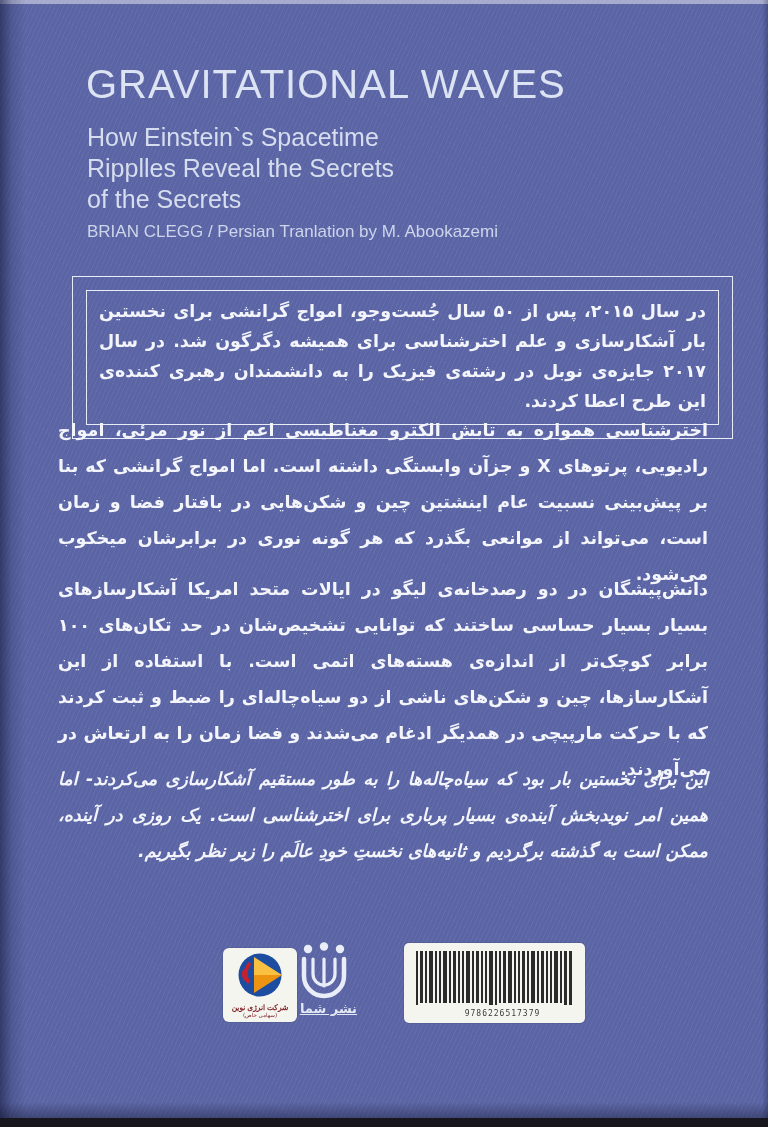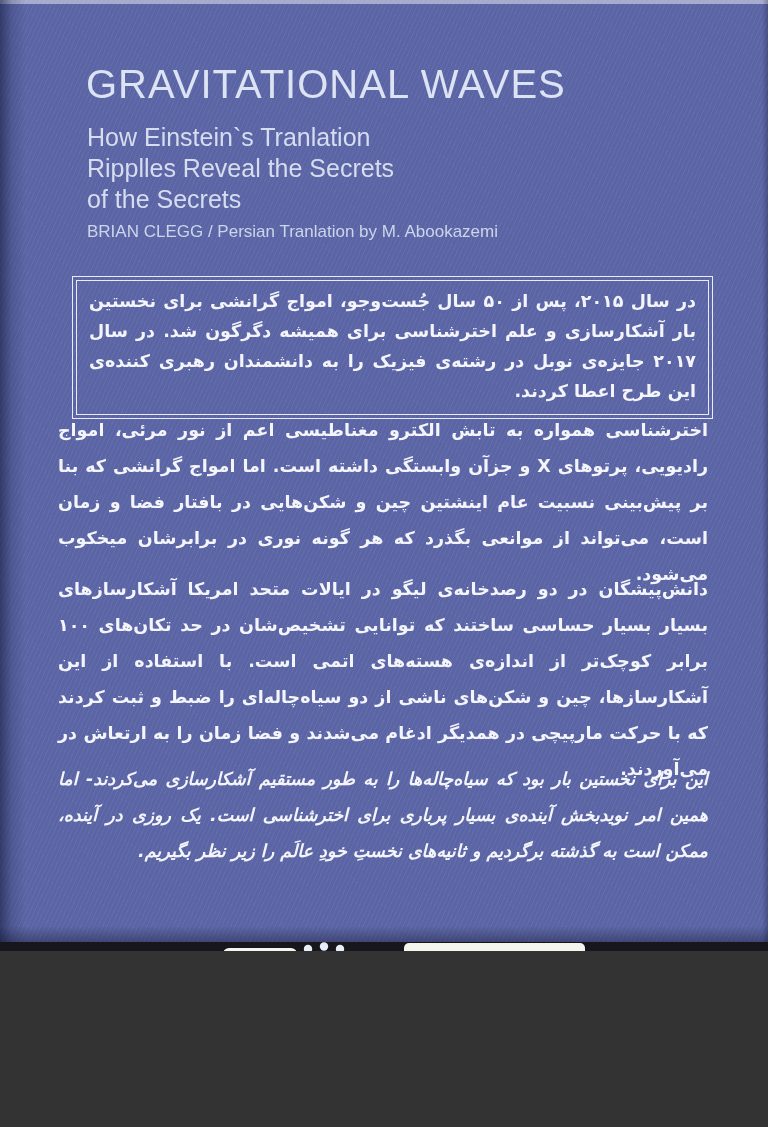--- a/index.html
+++ b/index.html
@@ -2,21 +2,21 @@
 <html lang="fa" style="--bg: #5b65a5; --text-light: #dce3f2; --fa-text: #f3f5fb; --box-border: #e9ecf7; --logo-blue: #1d4da1; --logo-yellow: #f6ae1e; --logo-red: #c8202a; --paper: #f5f5f0; --bottom: #16161c;"><head>
 <meta charset="utf-8">
 <style>
   :root{
     --bg:#5b65a5; --spine:#141c42; --text-light:#dce3f2; --fa-text:#f3f5fb;
     --box-border:#e9ecf7; --logo-blue:#1d4da1; --logo-yellow:#f6ae1e;
     --logo-red:#c8202a; --paper:#f5f5f0; --bottom:#16161c;
   }
   html,body{margin:0;padding:0;background:#333;}
   .page{
-    position:relative; width:768px; height:951px; margin:0 auto;
+    position:relative; width:768px; height:1127px; margin:0 auto;
     background:var(--bg);
     background-image:
       repeating-linear-gradient(115deg, rgba(255,255,255,.05) 0px, rgba(255,255,255,.05) 1px, rgba(0,0,0,0) 1px, rgba(0,0,0,0) 4px);
     overflow:hidden;
     font-family:"Liberation Sans", sans-serif;
   }
   
   .edge-top{position:absolute;top:0;left:0;right:0;height:4px;background:rgba(228,230,240,.55);}
   .edge-spine{position:absolute;top:0;bottom:0;left:0;width:26px;
     background:linear-gradient(to right, rgba(16,22,56,.55), rgba(16,22,56,.18) 45%, rgba(16,22,56,0));}
@@ -26,21 +26,21 @@
 
   
   .title{position:absolute;left:86px;top:62px;margin:0;color:var(--text-light);
     font-size:40px;font-weight:400;letter-spacing:1px;white-space:nowrap;}
   .subtitle{position:absolute;left:87px;top:122px;color:#d6ddee;font-size:25px;line-height:31px;font-weight:400;}
   .author{position:absolute;left:87px;top:222px;color:#ccd5ea;font-size:17px;font-weight:400;white-space:nowrap;}
 
   
   .fa{direction:rtl;unicode-bidi:isolate;font-family:"DejaVu Sans", sans-serif;font-weight:700;
       color:var(--fa-text);text-align:justify;}
-  .intro-box{position:absolute;left:72px;top:276px;width:633px;border:1.5px solid var(--box-border);padding:3px;}
+  .intro-box{position:absolute;left:72px;top:276px;width:633px;border:1.5px solid var(--box-border);padding:13px;}
   .intro-box-inner{border:1px solid var(--box-border);padding:5px 12px 8px 12px;}
   .intro-box .fa{font-size:17.5px;line-height:30px;}
   .para{position:absolute;left:58px;width:650px;font-size:17.5px;line-height:36px;}
   .para-1{top:412px;}
   .para-2{top:571px;}
   .para-3{top:761px;font-style:italic;}
 
   
   .energy-logo{position:absolute;left:223px;top:948px;width:74px;height:74px;background:var(--paper);
     border-radius:6px;box-shadow:0 0 0 1px rgba(0,0,20,.08);}
@@ -63,21 +63,21 @@
 <div class="page">
   <div class="edge-top"></div>
   <div class="edge-spine"></div>
   <div class="edge-right"></div>
   <div class="edge-bottom-fade"></div>
   <div class="edge-bottom"></div>
 
   <h1 class="title">GRAVITATIONAL WAVES</h1>
 
   <div class="subtitle">
-    <div>How Einstein`s Tranlation</div>
+    <div>How Einstein`s Spacetime</div>
     <div>Ripplles Reveal the Secrets</div>
     <div>of the Secrets</div>
   </div>
 
   <div class="author">BRIAN CLEGG / Persian Tranlation by M. Abookazemi</div>
 
   <div class="intro-box">
     <div class="intro-box-inner">
       <div class="fa">در سال ۲۰۱۵، پس از ۵۰ سال جُست‌وجو، امواج گرانشی برای نخستین بار آشکارسازی و علم اخترشناسی برای همیشه دگرگون شد. در سال ۲۰۱۷ جایزه‌ی نوبل در رشته‌ی فیزیک را به دانشمندان رهبری کننده‌ی این طرح اعطا کردند.</div>
     </div>

